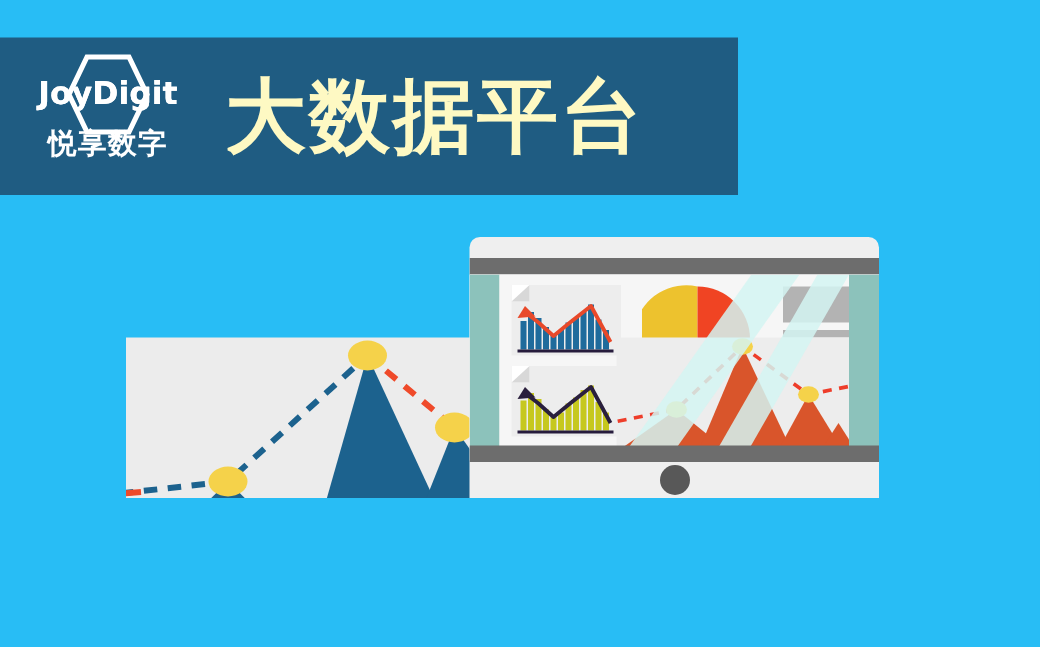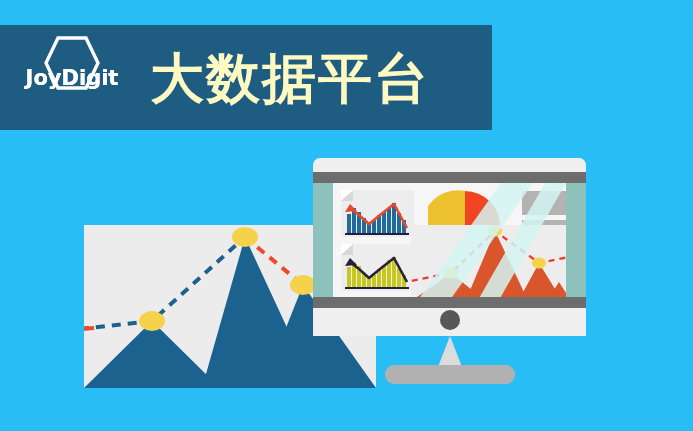--- a/index.html
+++ b/index.html
@@ -2,21 +2,21 @@
 <html><head>
 <meta charset="utf-8">
 <style>
   html,body{margin:0;padding:0;}
   body{
     width:693px;height:431px;
     background:#28bdf5;
     font-family:"Liberation Sans","DejaVu Sans",sans-serif;
     overflow:hidden;position:relative;
   }
-  #stage{position:absolute;left:0;top:0;width:693px;height:431px;overflow:hidden;background:#28bdf5;}
+  #stage{position:absolute;left:0;top:0;width:693px;height:332px;overflow:hidden;background:#28bdf5;}
 
   
   .header-band{
     position:absolute;left:0;top:25px;width:492px;height:105px;
     background:#1f5c82;
     display:flex;align-items:center;
   }
   .logo-block{
     position:relative;width:120px;height:90px;margin-left:12px;
     flex:0 0 auto;
@@ -93,20 +93,21 @@
 
 <div id="stage">
 
   <div class="header-band">
 
     <div class="logo-block">
       <svg class="logo-hex" viewBox="0 0 56 56">
         <polygon points="14,3 42,3 54,28 42,53 14,53 2,28" fill="none" stroke="#ffffff" stroke-width="3.4" stroke-linejoin="miter"></polygon>
       </svg>
       <div class="logo-wordmark">JoyDigit</div>
+      <div class="logo-sub">悦享数字</div>
     </div>
 
     <div class="header-title">大数据平台</div>
   </div>
 
   <div class="left-card">
     <svg width="292" height="163" viewBox="0 0 292 163">
 
       <polygon points="0,163 68,96 136,163" fill="#1c628e"></polygon>
       <polygon points="118,163 161,12 231,163" fill="#1c628e"></polygon>

